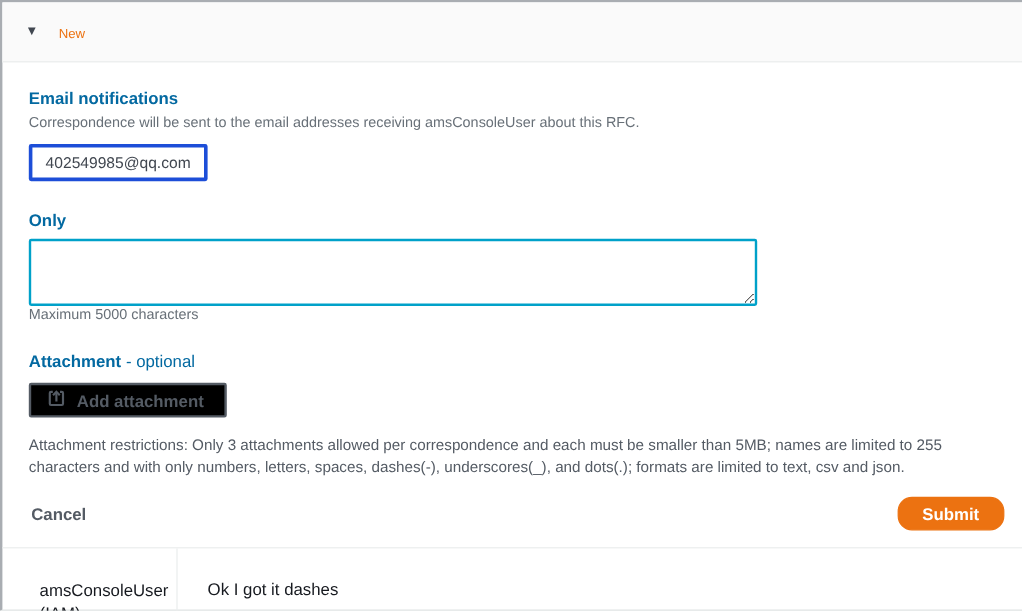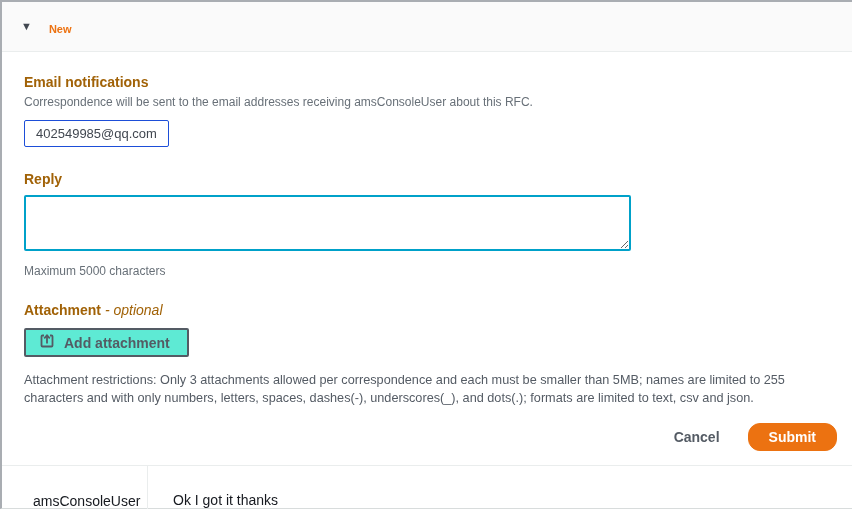--- a/index.html
+++ b/index.html
@@ -32,46 +32,46 @@
     line-height: 1;
   }
   .section-title {
     font-size: 18px;
     font-weight: 700;
     color: #16191f;
     letter-spacing: 0.1px;
   }
   .new-badge {
     font-size: 11px;
-    font-weight: 700;
+    font-weight: 400;
     color: #ec7211;
     margin-left: 7px;
     align-self: center;
     padding-top: 4px;
   }
   
   .form-body { padding: 21px 15px 0 22px; }
   .field-label {
     font-size: 14px;
     font-weight: 700;
-    color: #a16207;
+    color: #0369a1;
     line-height: 1.3;
   }
   .field-desc {
     font-size: 12px;
     color: #687078;
     margin-top: 3px;
     line-height: 1.4;
   }
   .email-chip {
     display: inline-block;
     margin-top: 9px;
     padding: 5px 11px 5px 11px;
     background: #fff;
-    border: 1px solid #1d4ed8;
+    border: 3px solid #1d4ed8;
     border-radius: 2px;
     font-size: 13px;
     color: #414750;
   }
   .reply-block { margin-top: 23px; }
   .reply-textarea {
     display: block;
     margin-top: 7px;
     width: 607px;
     height: 56px;
@@ -80,53 +80,52 @@
     padding: 4px 8px;
     font-family: "Liberation Sans", "DejaVu Sans", sans-serif;
     font-size: 14px;
     color: #16191f;
     outline: none;
     resize: both;
   }
   .hint {
     font-size: 12px;
     color: #687078;
-    margin-top: 13px;
+    margin-top: 0;
   }
   .attach-block { margin-top: 23px; }
   .optional {
-    font-style: italic;
     font-weight: 400;
   }
   .add-attach-btn {
     margin-top: 9px;
     display: inline-flex;
     align-items: center;
     gap: 9px;
-    background: #5eead4;
+    background: #000000;
     border: 2px solid #545b64;
     border-radius: 2px;
     padding: 3px 17px 3px 13px;
     font-family: "Liberation Sans", "DejaVu Sans", sans-serif;
     font-size: 14px;
     font-weight: 700;
     color: #545b64;
     cursor: pointer;
   }
   .restrictions {
     margin-top: 15px;
     font-size: 12.7px;
     color: #545b64;
     line-height: 1.38;
     max-width: 818px;
   }
   .actions {
     margin-top: 16px;
     display: flex;
-    justify-content: flex-end;
+    justify-content: space-between;
     align-items: center;
     gap: 26px;
     padding-right: 0;
   }
   .cancel-btn {
     background: transparent;
     border: none;
     font-family: "Liberation Sans", "DejaVu Sans", sans-serif;
     font-size: 14px;
     font-weight: 700;
@@ -186,21 +185,21 @@
 
   <div class="form-body">
 
     <div>
       <div class="field-label">Email notifications</div>
       <div class="field-desc">Correspondence will be sent to the email addresses receiving amsConsoleUser about this RFC.</div>
       <span class="email-chip">402549985@qq.com</span>
     </div>
 
     <div class="reply-block">
-      <div class="field-label">Reply</div>
+      <div class="field-label">Only</div>
       <textarea class="reply-textarea" aria-label="Reply" style=""></textarea>
       <div class="hint">Maximum 5000 characters</div>
     </div>
 
     <div class="attach-block">
       <div class="field-label">
         <span>Attachment</span>
         <span class="optional">- optional</span>
       </div>
       <button class="add-attach-btn">
@@ -222,18 +221,18 @@
     </div>
   </div>
 
   <hr class="history-divider">
   <div class="history-row">
     <div class="history-meta">
       <div>amsConsoleUser (IAM)</div>
 
     </div>
     <div class="history-content">
-      <div class="history-message">Ok I got it thanks</div>
+      <div class="history-message">Ok I got it dashes</div>
 
     </div>
   </div>
 
 </div>
 
 </body></html>

